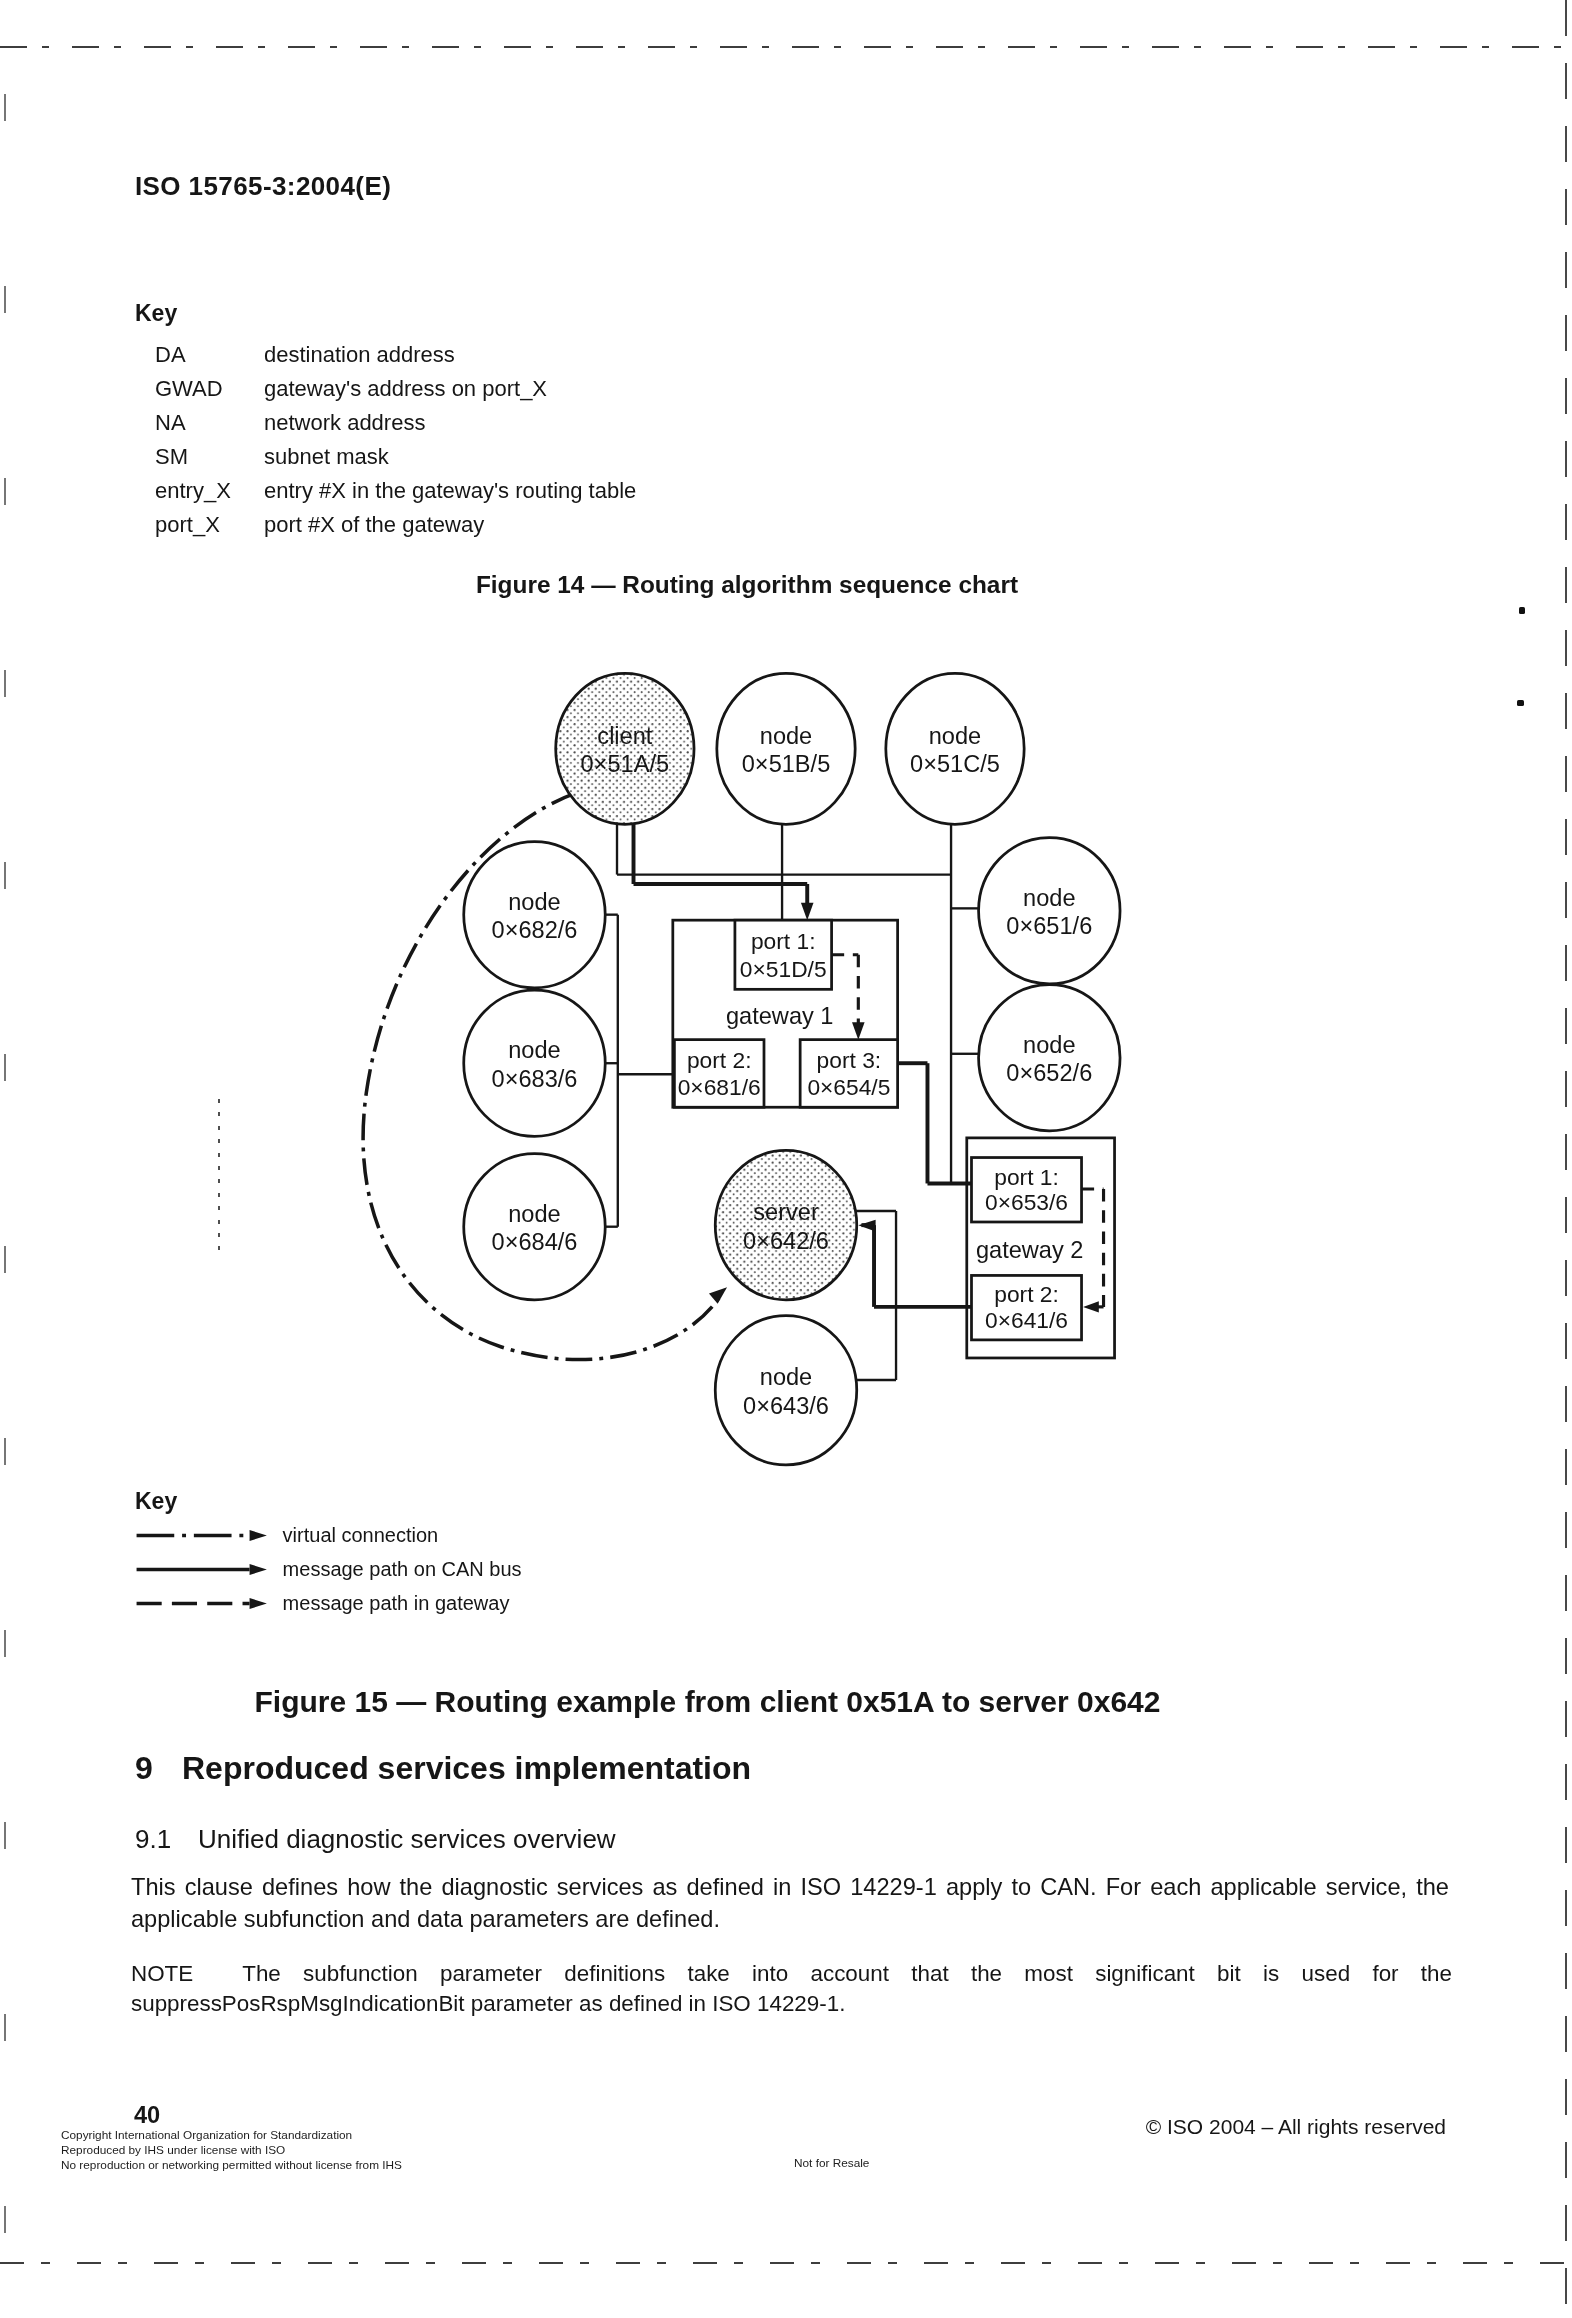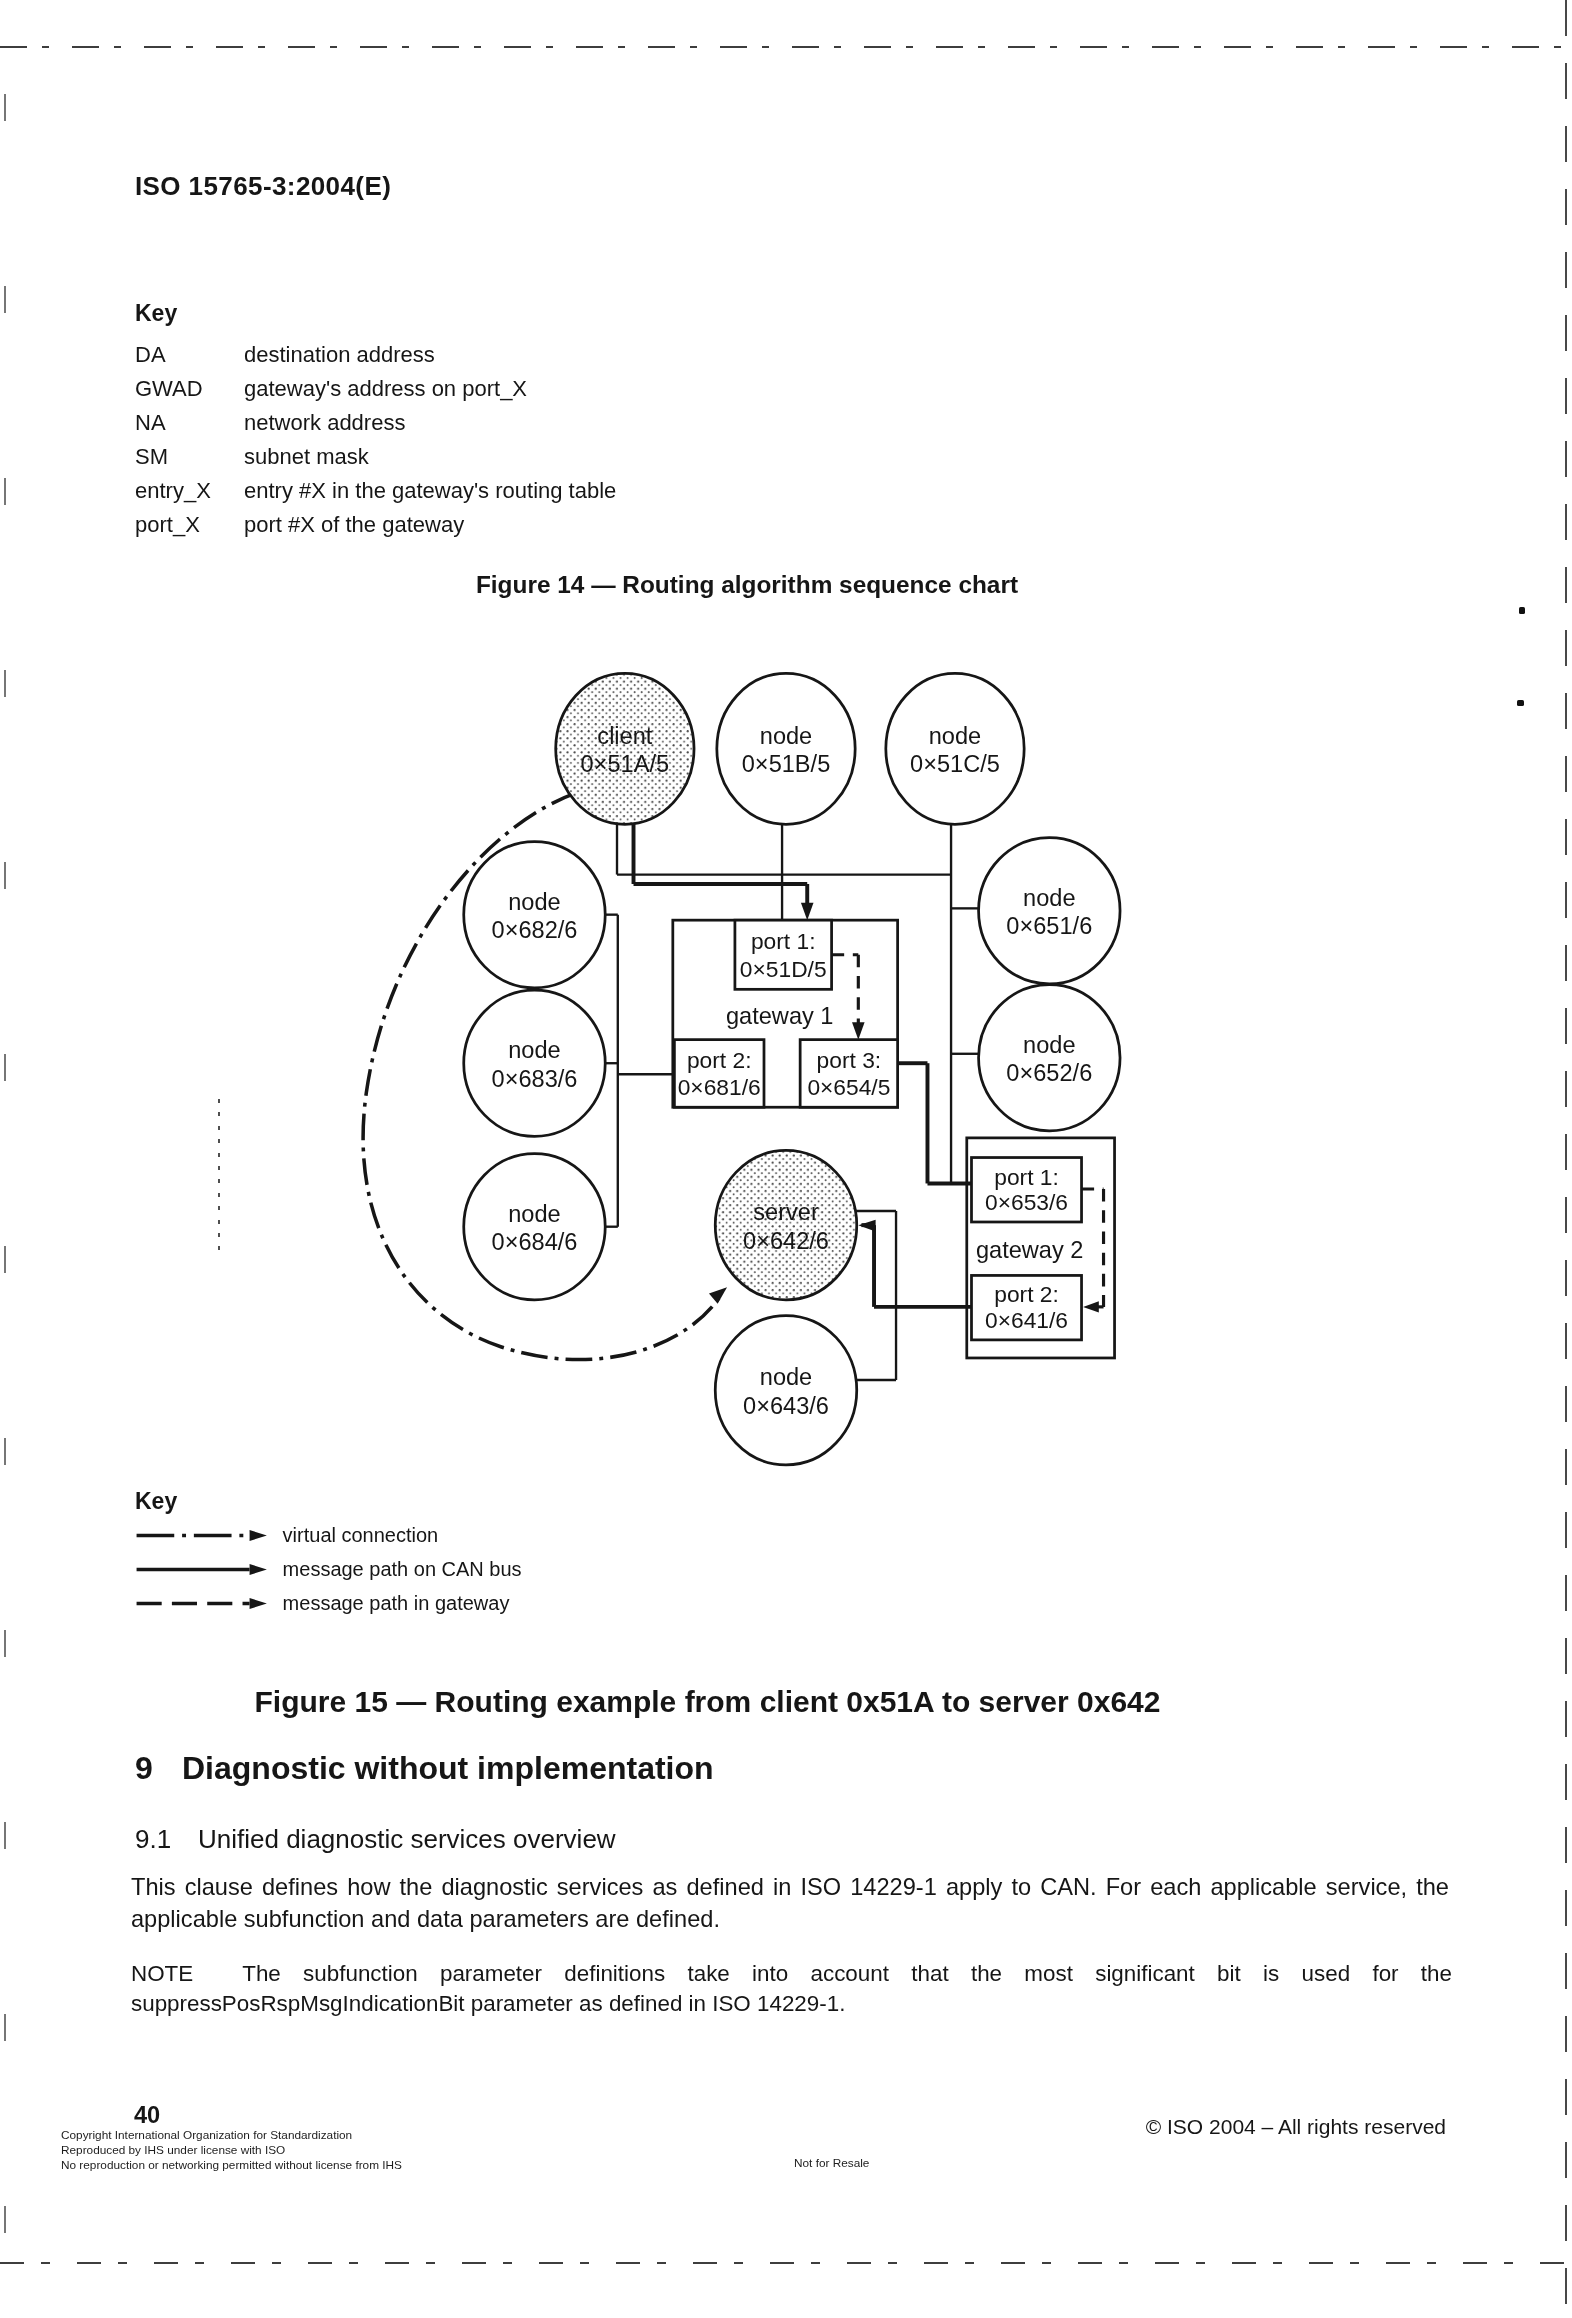--- a/index.html
+++ b/index.html
@@ -7,21 +7,21 @@
     width:1572px;height:2319px;position:relative;background:#ffffff;
     font-family:"Liberation Sans",sans-serif;color:#161616;overflow:hidden;
   }
   .abs{position:absolute;}
   
   .header-title{left:135px;top:171px;font-size:26px;font-weight:bold;letter-spacing:0.4px;}
   
   .key-block{left:135px;top:300px;width:708px;}
   .key-title{font-size:23px;font-weight:bold;margin-bottom:11px;}
   .key-row{display:flex;height:34px;align-items:center;font-size:22px;}
-  .key-term{width:109px;flex:none;}
+  .key-term{width:109px;flex:none;margin-left:20px;}
   
   .fig14-caption{left:0;top:571px;width:1494px;text-align:center;font-size:24.4px;font-weight:bold;}
   .fig15-caption{left:0;top:1648px;width:1415px;text-align:center;font-size:30px;font-weight:bold;margin-top:37px;}
   
   #diagram-svg{position:absolute;left:0;top:0;width:1572px;height:2319px;pointer-events:none;}
   
   .legend-block{left:135px;top:1488px;width:708px;}
   .legend-title{font-size:23px;font-weight:bold;margin-bottom:3.1px;}
   .legend-row{display:flex;height:34px;align-items:center;font-size:20px;}
   .legend-sample{width:135px;height:19px;flex:none;margin-right:12.6px;}
@@ -258,21 +258,21 @@
         </svg>
         <span>message path in gateway</span>
       </div>
     </div>
 </div>
 
 <div class="abs fig15-caption">Figure 15 — Routing example from client 0x51A to server 0x642</div>
 
 <div class="abs h9">
   <span class="num">9</span>
-  <span>Diagnostic without implementation</span>
+  <span>Reproduced services implementation</span>
 </div>
 <div class="abs h91">
   <span class="num">9.1</span>
   <span>Unified diagnostic services overview</span>
 </div>
 <div class="abs para">This clause defines how the diagnostic services as defined in ISO 14229-1 apply to CAN. For each applicable service, the applicable subfunction and data parameters are defined.</div>
 <div class="abs note">
   <span class="note-label">NOTE</span><span>The subfunction parameter definitions take into account that the most significant bit is used for the suppressPosRspMsgIndicationBit parameter as defined in ISO 14229-1.</span>
 </div>
 

